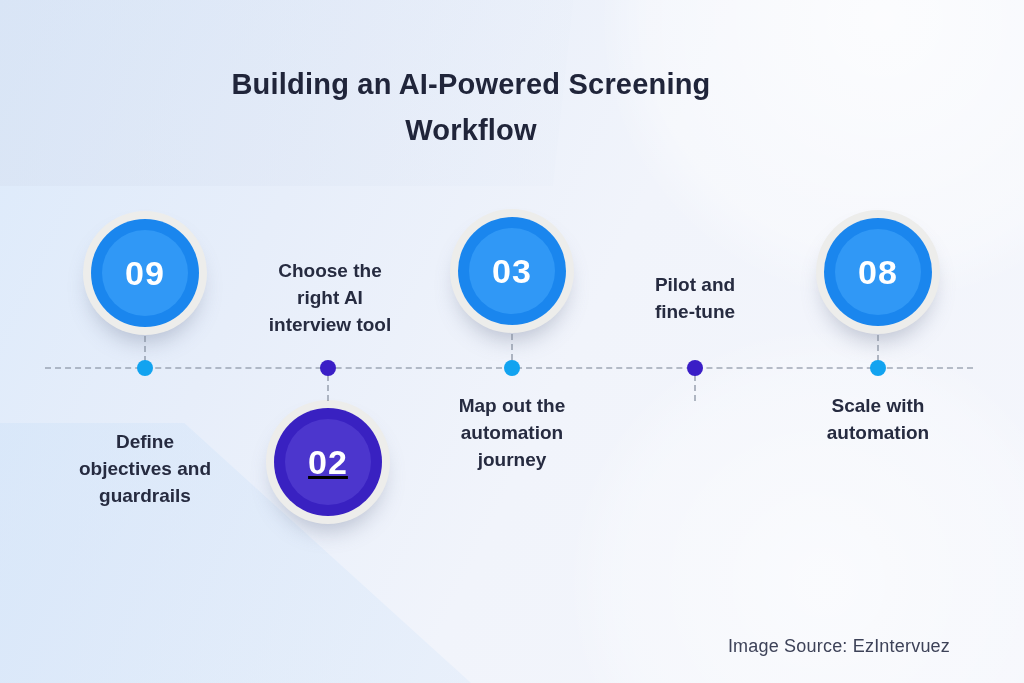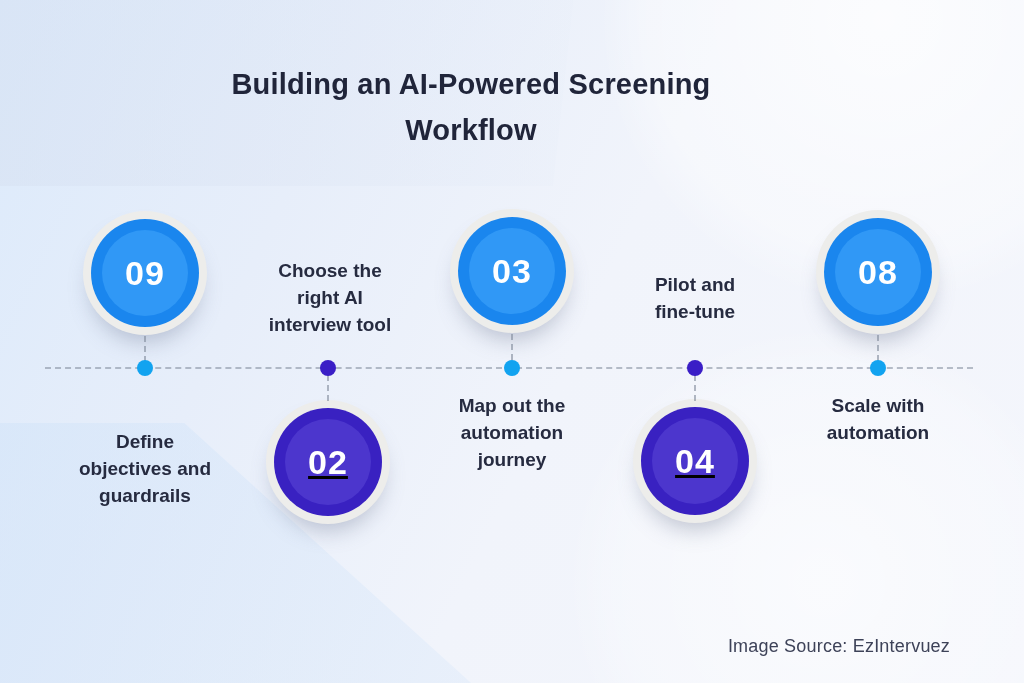--- a/index.html
+++ b/index.html
@@ -161,25 +161,20 @@
     <div class="circle-core">
       <span class="num">03</span>
     </div>
   </div>
   <div class="connector s3-conn"></div>
   <div class="dot blue-dot s3-dot"></div>
   <div class="label s3-label">Map out the
 automation
 journey</div>
 
-  <div class="circle purple s4-circle">
-    <div class="circle-core">
-      <span class="num">04</span>
-    </div>
-  </div>
   <div class="connector s4-conn"></div>
   <div class="dot purple-dot s4-dot"></div>
   <div class="label s4-label">Pilot and
 fine-tune</div>
 
   <div class="circle blue s5-circle">
     <div class="circle-core">
       <span class="num">08</span>
     </div>
   </div>

